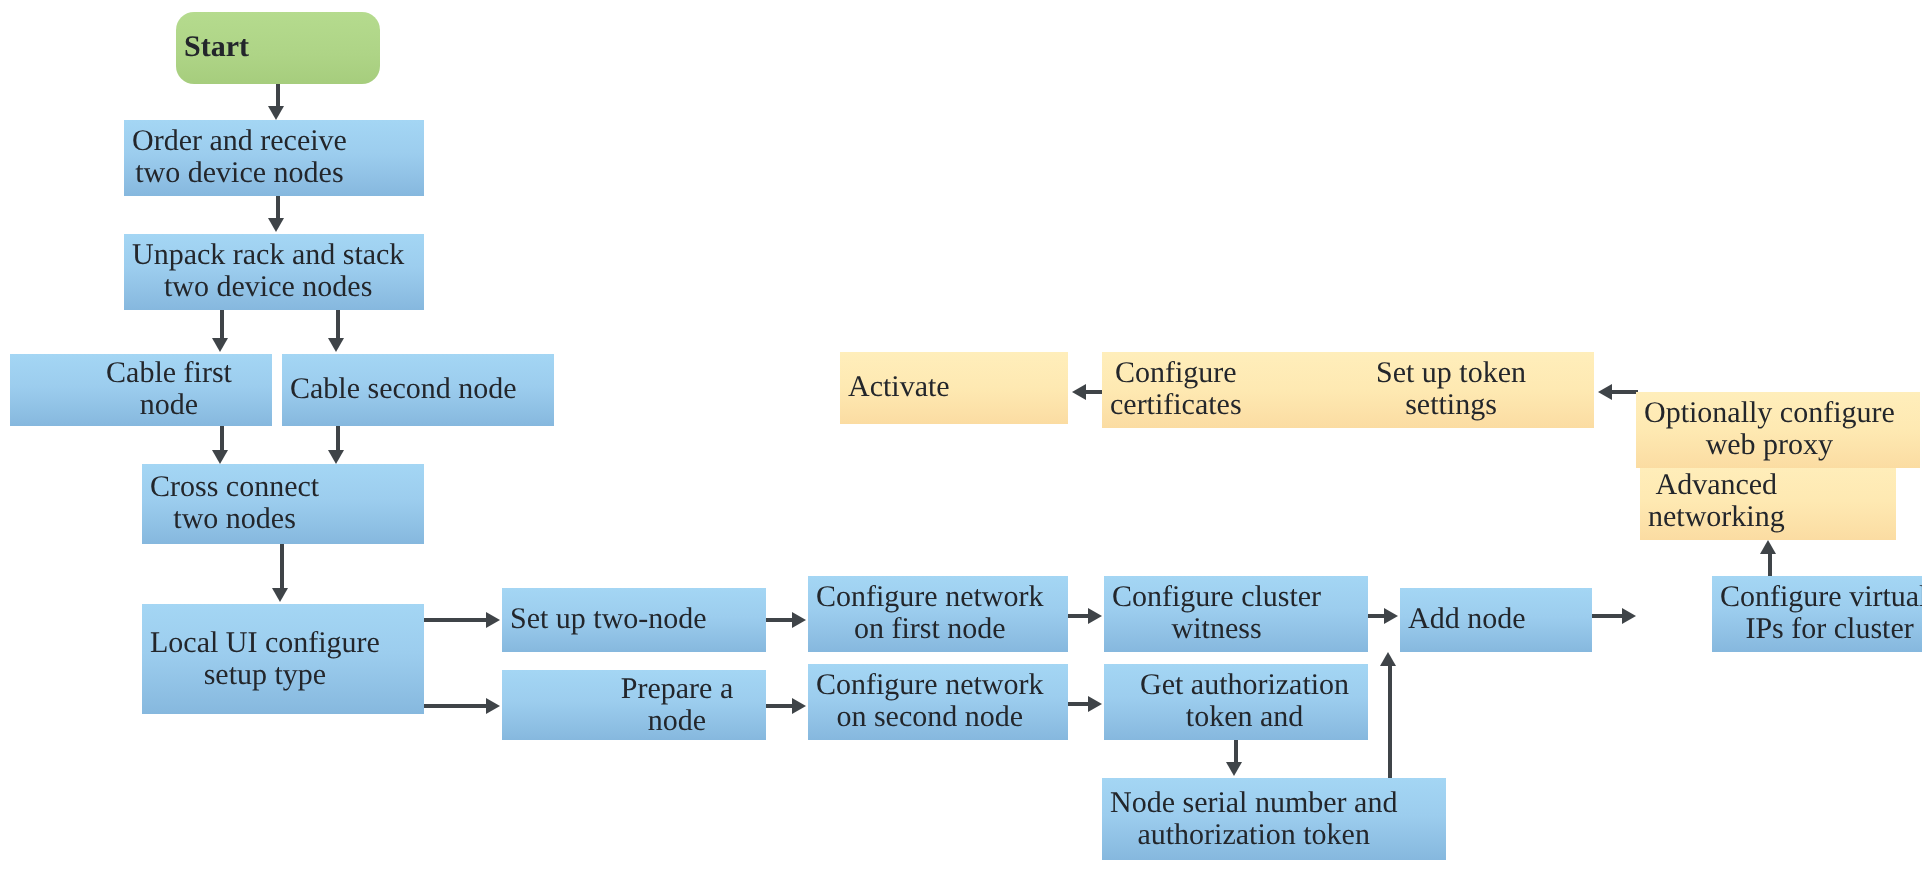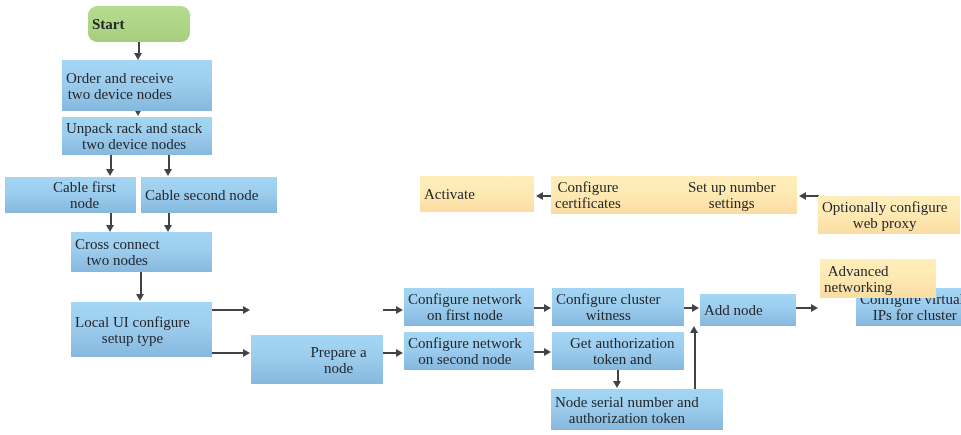--- a/index.html
+++ b/index.html
@@ -139,21 +139,21 @@
   <div class="edge h" style="left:692px; top:195px; width:13px;"></div>
   <div class="arrow left" style="left:685px; top:191.5px;"></div>
 
   <div class="edge h" style="left:543px; top:195px; width:14px;"></div>
   <div class="arrow left" style="left:536px; top:191.5px;"></div>
 
   <div class="node green" style="left:88px; top:6px; width:102px; height:36px;">
     <span>Start</span>
   </div>
 
-  <div class="node blue" style="left:62px; top:60px; width:150px; height:51px;">
+  <div class="node blue" style="left:62px; top:60px; width:150px; height:38px;">
     <span>Order and receive
 two device nodes</span>
   </div>
 
   <div class="node blue" style="left:62px; top:117px; width:150px; height:38px;">
     <span>Unpack rack and stack
 two device nodes</span>
   </div>
 
   <div class="node blue" style="left:5px; top:177px; width:131px; height:36px;padding-left:32px;">
@@ -167,22 +167,25 @@
   <div class="node blue" style="left:71px; top:232px; width:141px; height:40px;">
     <span>Cross connect
 two nodes</span>
   </div>
 
   <div class="node blue" style="left:71px; top:302px; width:141px; height:55px;">
     <span>Local UI configure
 setup type</span>
   </div>
 
-
-  <div class="node blue" style="left:251px; top:335px; width:132px; height:49px;padding-left:47px;">
+  <div class="node blue" style="left:251px; top:294px; width:132px; height:32px;">
+    <span>Set up two-node</span>
+  </div>
+
+  <div class="node blue" style="left:251px; top:335px; width:132px; height:35px;padding-left:47px;">
     <span>Prepare a node</span>
   </div>
 
   <div class="node blue" style="left:404px; top:288px; width:130px; height:38px;">
     <span>Configure network
 on first node</span>
   </div>
 
   <div class="node blue" style="left:404px; top:332px; width:130px; height:38px;">
     <span>Configure network
@@ -206,32 +209,32 @@
 
   <div class="node blue" style="left:700px; top:294px; width:96px; height:32px;">
     <span>Add node</span>
   </div>
 
   <div class="node blue" style="left:856px; top:288px; width:140px; height:38px;">
     <span>Configure virtuals
 IPs for cluster</span>
   </div>
 
-  <div class="node yellow" style="left:820px; top:231px; width:116px; height:39px;margin-top:28px;">
+  <div class="node yellow" style="left:820px; top:231px; width:128px; height:39px;">
     <span>Advanced
 networking</span>
   </div>
 
   <div class="node yellow" style="left:818px; top:176px; width:142px; height:38px;margin-top:20px;">
     <span>Optionally configure
 web proxy</span>
   </div>
 
   <div class="node yellow" style="left:684px; top:176px; width:113px; height:38px;">
-    <span>Set up number
+    <span>Set up token
 settings</span>
   </div>
 
   <div class="node yellow" style="left:551px; top:176px; width:133px; height:38px;">
     <span>Configure
 certificates</span>
   </div>
 
   <div class="node yellow" style="left:420px; top:176px; width:114px; height:36px;">
     <span>Activate</span>

